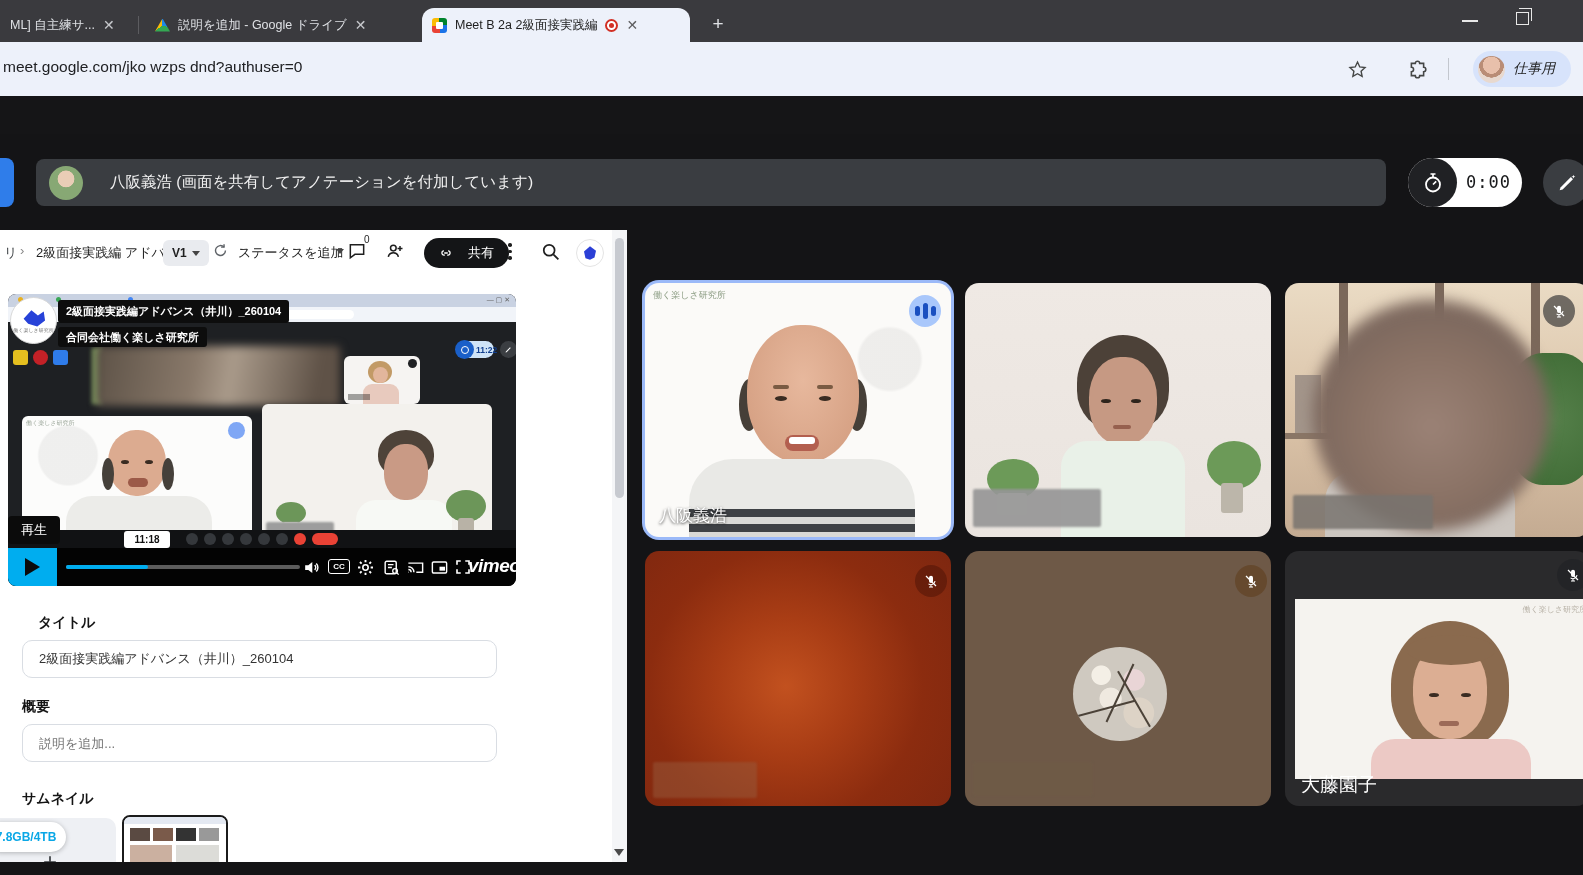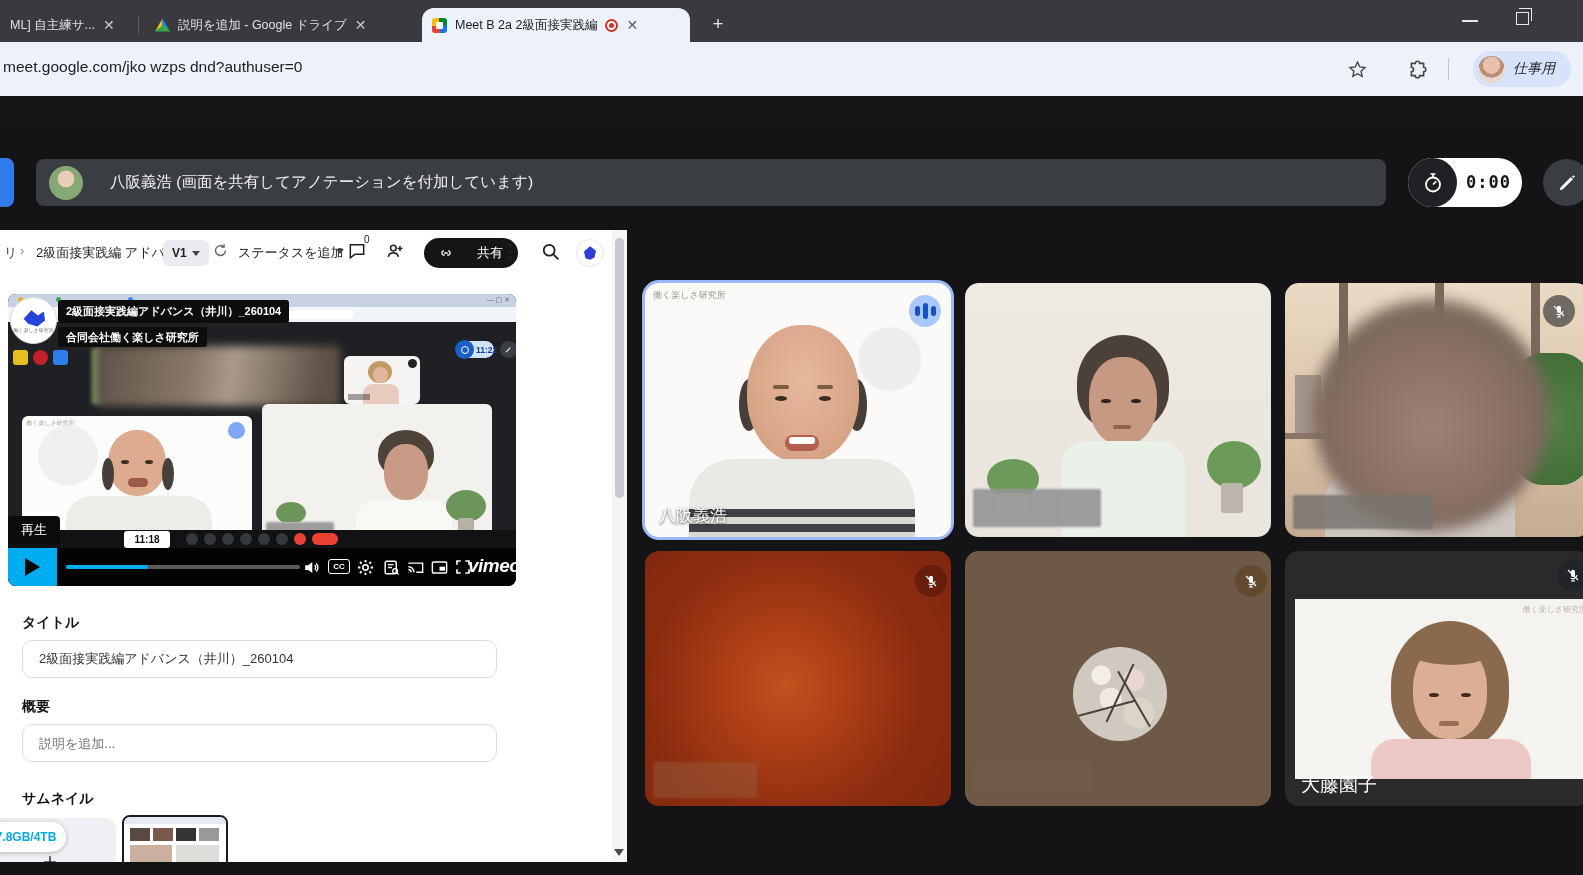--- a/index.html
+++ b/index.html
@@ -43,36 +43,36 @@
              font-size:13px; color:#202124; width:140px; overflow:hidden; white-space:nowrap; }
 
   
   .meet { position:absolute; left:0; top:134px; width:1583px; height:741px; background:#141416; }
   .banner-blue { position:absolute; left:-10px; top:24px; width:24px; height:49px; background:#2f7dea; border-radius:8px; }
   .banner { position:absolute; left:36px; top:25px; width:1350px; height:47px; background:#3a3d41; border-radius:8px;
             display:flex; align-items:center; }
   .banner .av { width:34px; height:34px; border-radius:50%; margin-left:13px;
       background:radial-gradient(circle at 50% 38%, #e9cdb6 0 30%, #87a874 32% 100%); }
   .banner span { margin-left:27px; font-size:15.5px; color:#f1f1f1; font-weight:500; }
-  .timerpill { position:absolute; left:1408px; top:24px; width:114px; height:49px; background:#fff; border-radius:25px;font-weight:bold; }
+  .timerpill { position:absolute; left:1408px; top:24px; width:114px; height:49px; background:#fff; border-radius:25px; }
   .timerpill .circ { position:absolute; left:0; top:0; width:49px; height:49px; border-radius:50%; background:#202124;
                      display:flex; align-items:center; justify-content:center; }
   .timerpill .val { position:absolute; left:58px; top:14px; font-family:"DejaVu Sans Mono", monospace;
                     font-size:17px; color:#17181a; letter-spacing:1px; }
   .penbtn { position:absolute; left:1543px; top:25px; width:47px; height:47px; border-radius:50%; background:#3a3d41;
             display:flex; align-items:center; justify-content:center; }
 
   
   .shared { position:absolute; left:0; top:96px; width:627px; height:632px; background:#fff; overflow:hidden; }
   .sh-txt { position:absolute; font-size:13px; color:#1f1f1f; white-space:nowrap; }
   .chip-v1 { position:absolute; left:163px; top:10px; height:26px; background:#e9ebef; border-radius:6px;
              font-size:12px; font-weight:bold; color:#1f1f1f; display:flex; align-items:center; gap:5px; padding:0 9px; }
   .caret { width:0; height:0; border-left:4px solid transparent; border-right:4px solid transparent; border-top:5px solid #444; }
   .share-pill { position:absolute; left:424px; top:8px; height:30px; border-radius:16px; background:#141517; color:#fff;
-                display:flex; align-items:center; gap:24px; padding:0 15px; font-size:13px; }
+                display:flex; align-items:center; gap:15px; padding:0 15px; font-size:13px; }
   .kebab { position:absolute; left:508px; top:13px; display:flex; flex-direction:column; gap:3px; }
   .kebab i { width:3.5px; height:3.5px; border-radius:50%; background:#1f1f1f; }
   .sh-avatar { position:absolute; left:576px; top:9px; width:28px; height:28px; border-radius:50%;
                border:1px solid #e4e4e4; background:#fff; display:flex; align-items:center; justify-content:center; }
   .badge0 { position:absolute; left:364px; top:4px; font-size:10px; color:#1f1f1f; }
 
   
   .player { position:absolute; left:8px; top:64px; width:508px; height:292px; background:#000; border-radius:8px; overflow:hidden; }
   .pchrome1 { position:absolute; left:0; top:0; width:100%; height:13px; background:#c9d2e2; }
   .pchrome1 i { position:absolute; top:3px; width:5px; height:5px; border-radius:50%; }
@@ -451,21 +451,21 @@
           </div>
           <div class="cicon" style="left:444px;">
             <svg width="18" height="18" viewBox="0 0 24 24">
                 <path d="M4 9V4h5M15 4h5v5M20 15v5h-5M9 20H4v-5" fill="none" stroke="#fff" stroke-width="2.2"></path>
               </svg>
           </div>
           <div class="vimeo">vimeo</div>
         </div>
       </div>
 
-      <div class="flabel" style="top:384px;">タイトル</div>
+      <div class="flabel" style="top:384px;margin-left:16px;">タイトル</div>
       <input class="finput" style="top: 410px;" value="2級面接実践編アドバンス（井川）_260104">
       <div class="flabel" style="top:468px;">概要</div>
       <input class="finput" style="top: 494px;" placeholder="説明を追加...">
       <div class="flabel" style="top:560px;">サムネイル</div>
       <div class="plusTile">
           <span>+</span>
         </div>
       <div class="thumbTile">
         <span style="position:absolute;left:0;top:0;width:100%;height:7px;background:#e4e9f2;display:block;"></span>
         <span style="position:absolute;left:6px;top:11px;width:20px;height:13px;background:#5a4a42;"></span>

